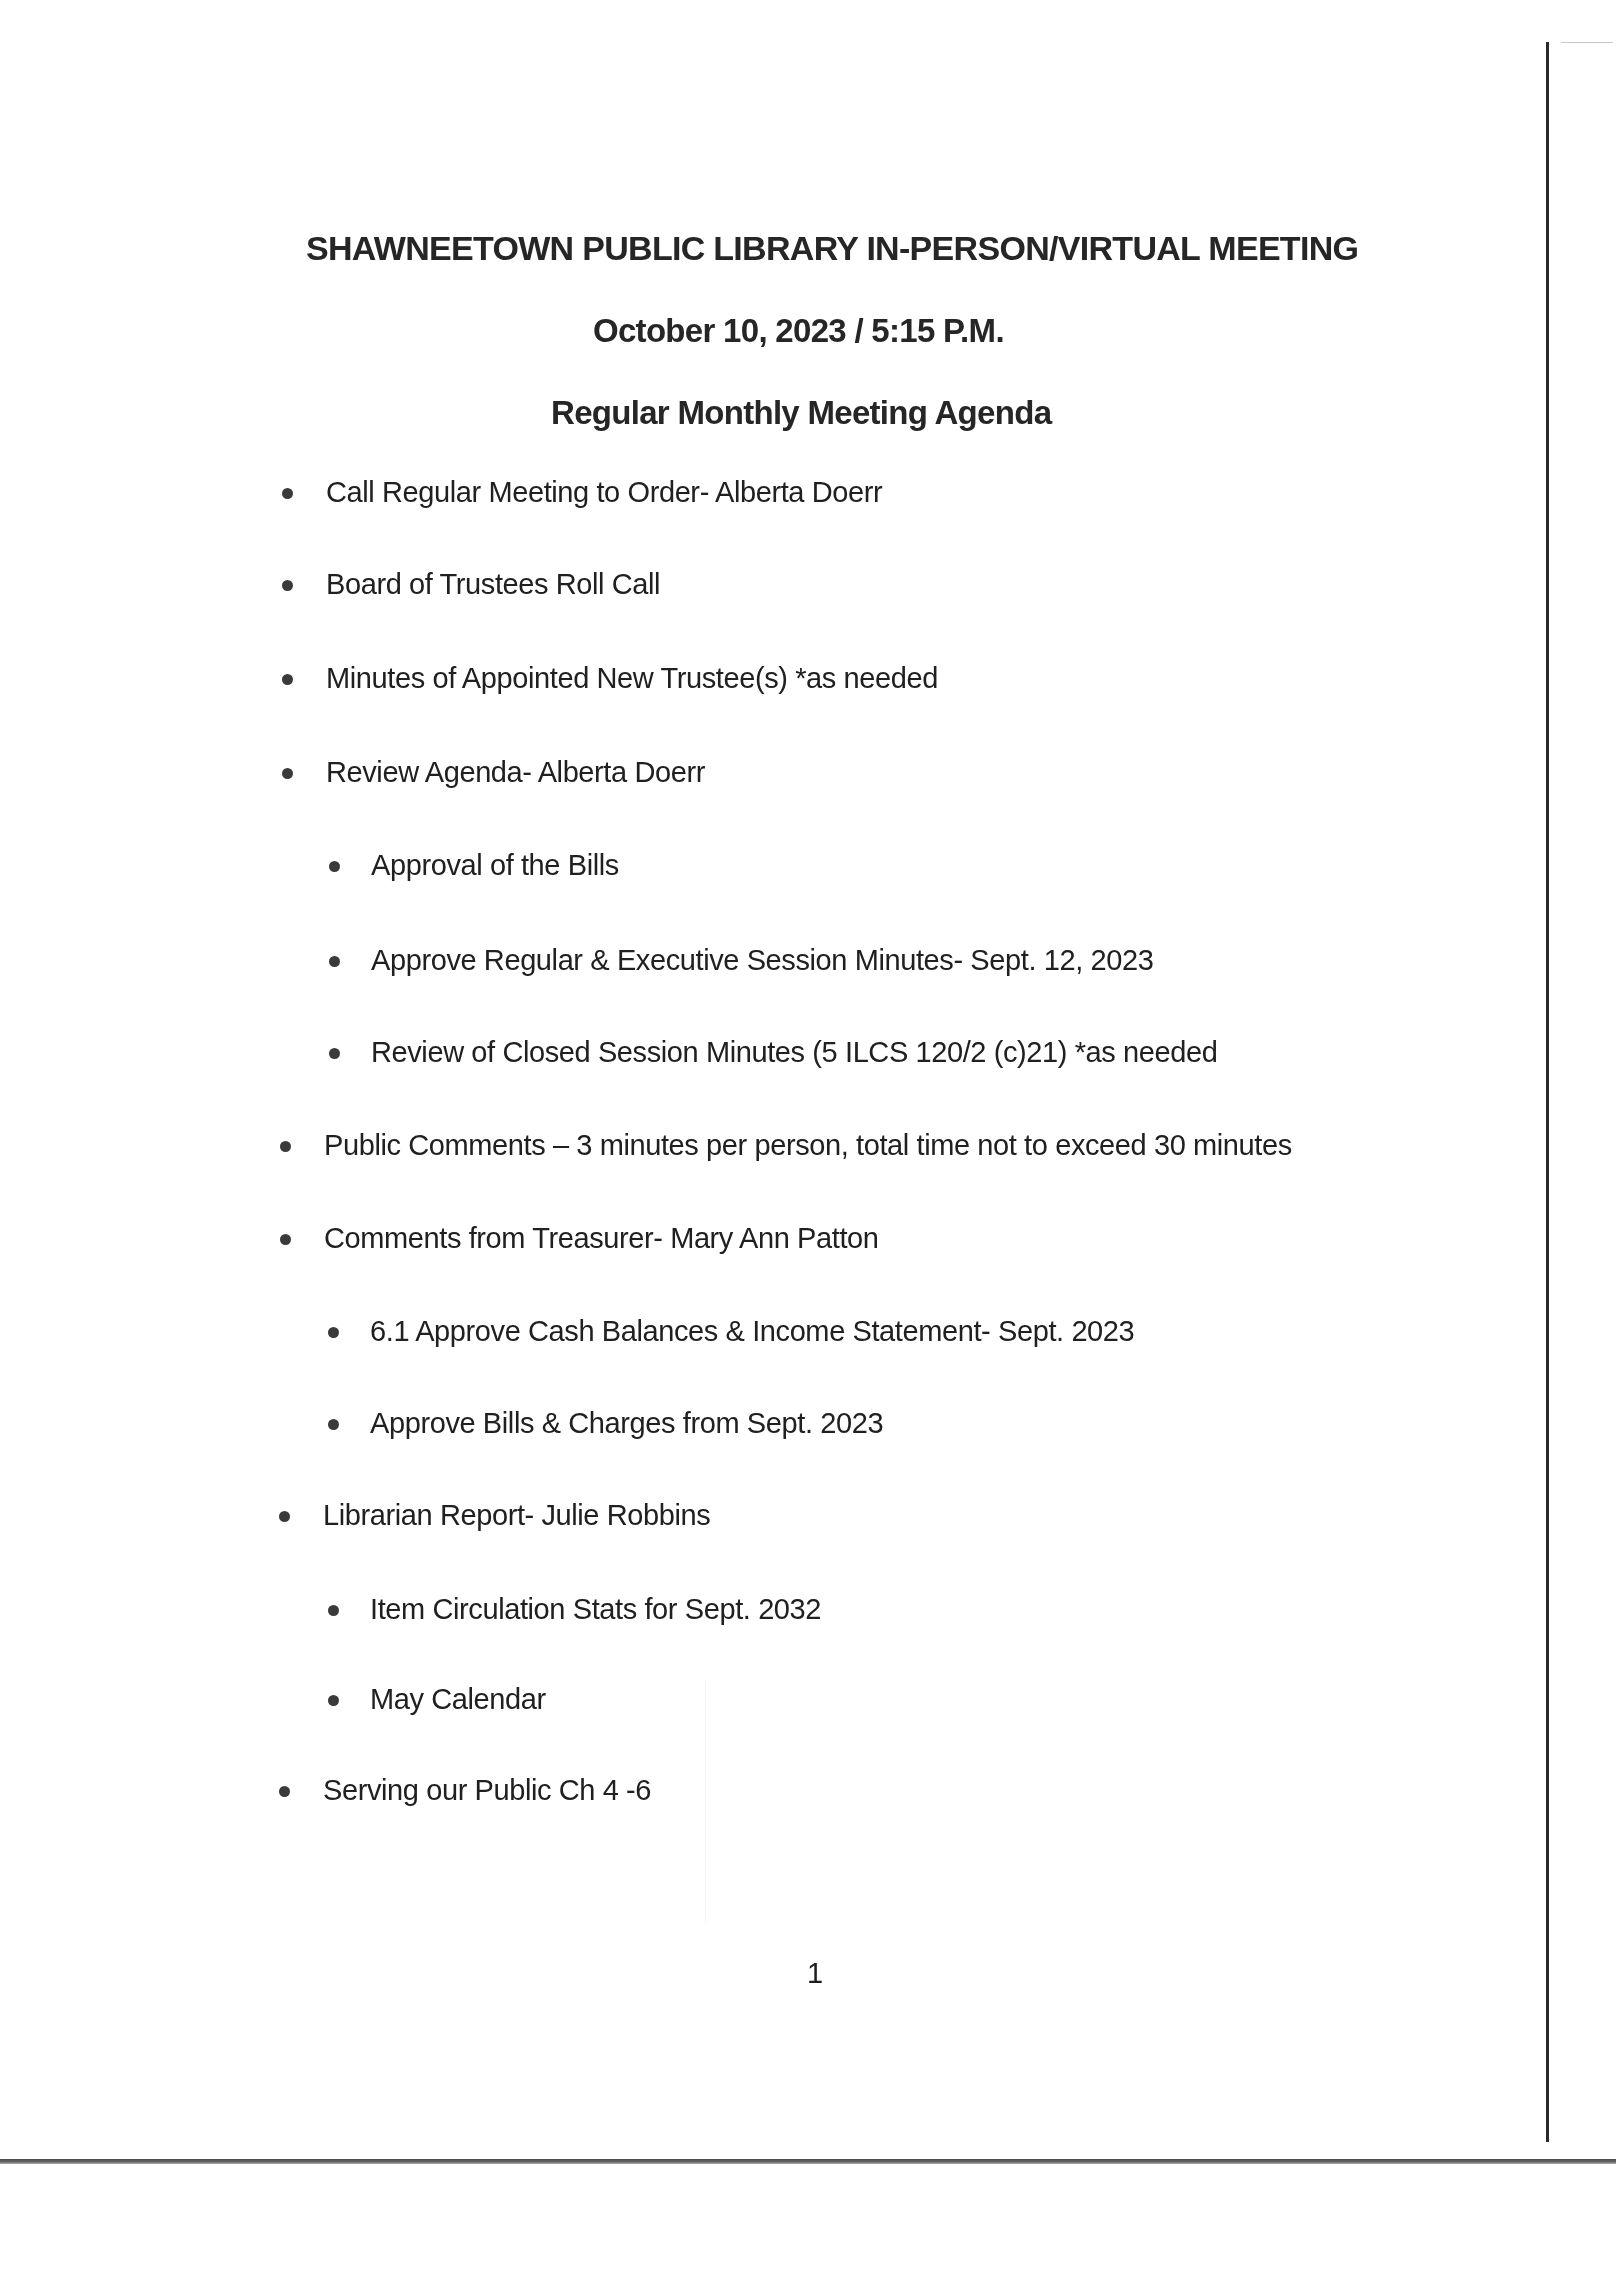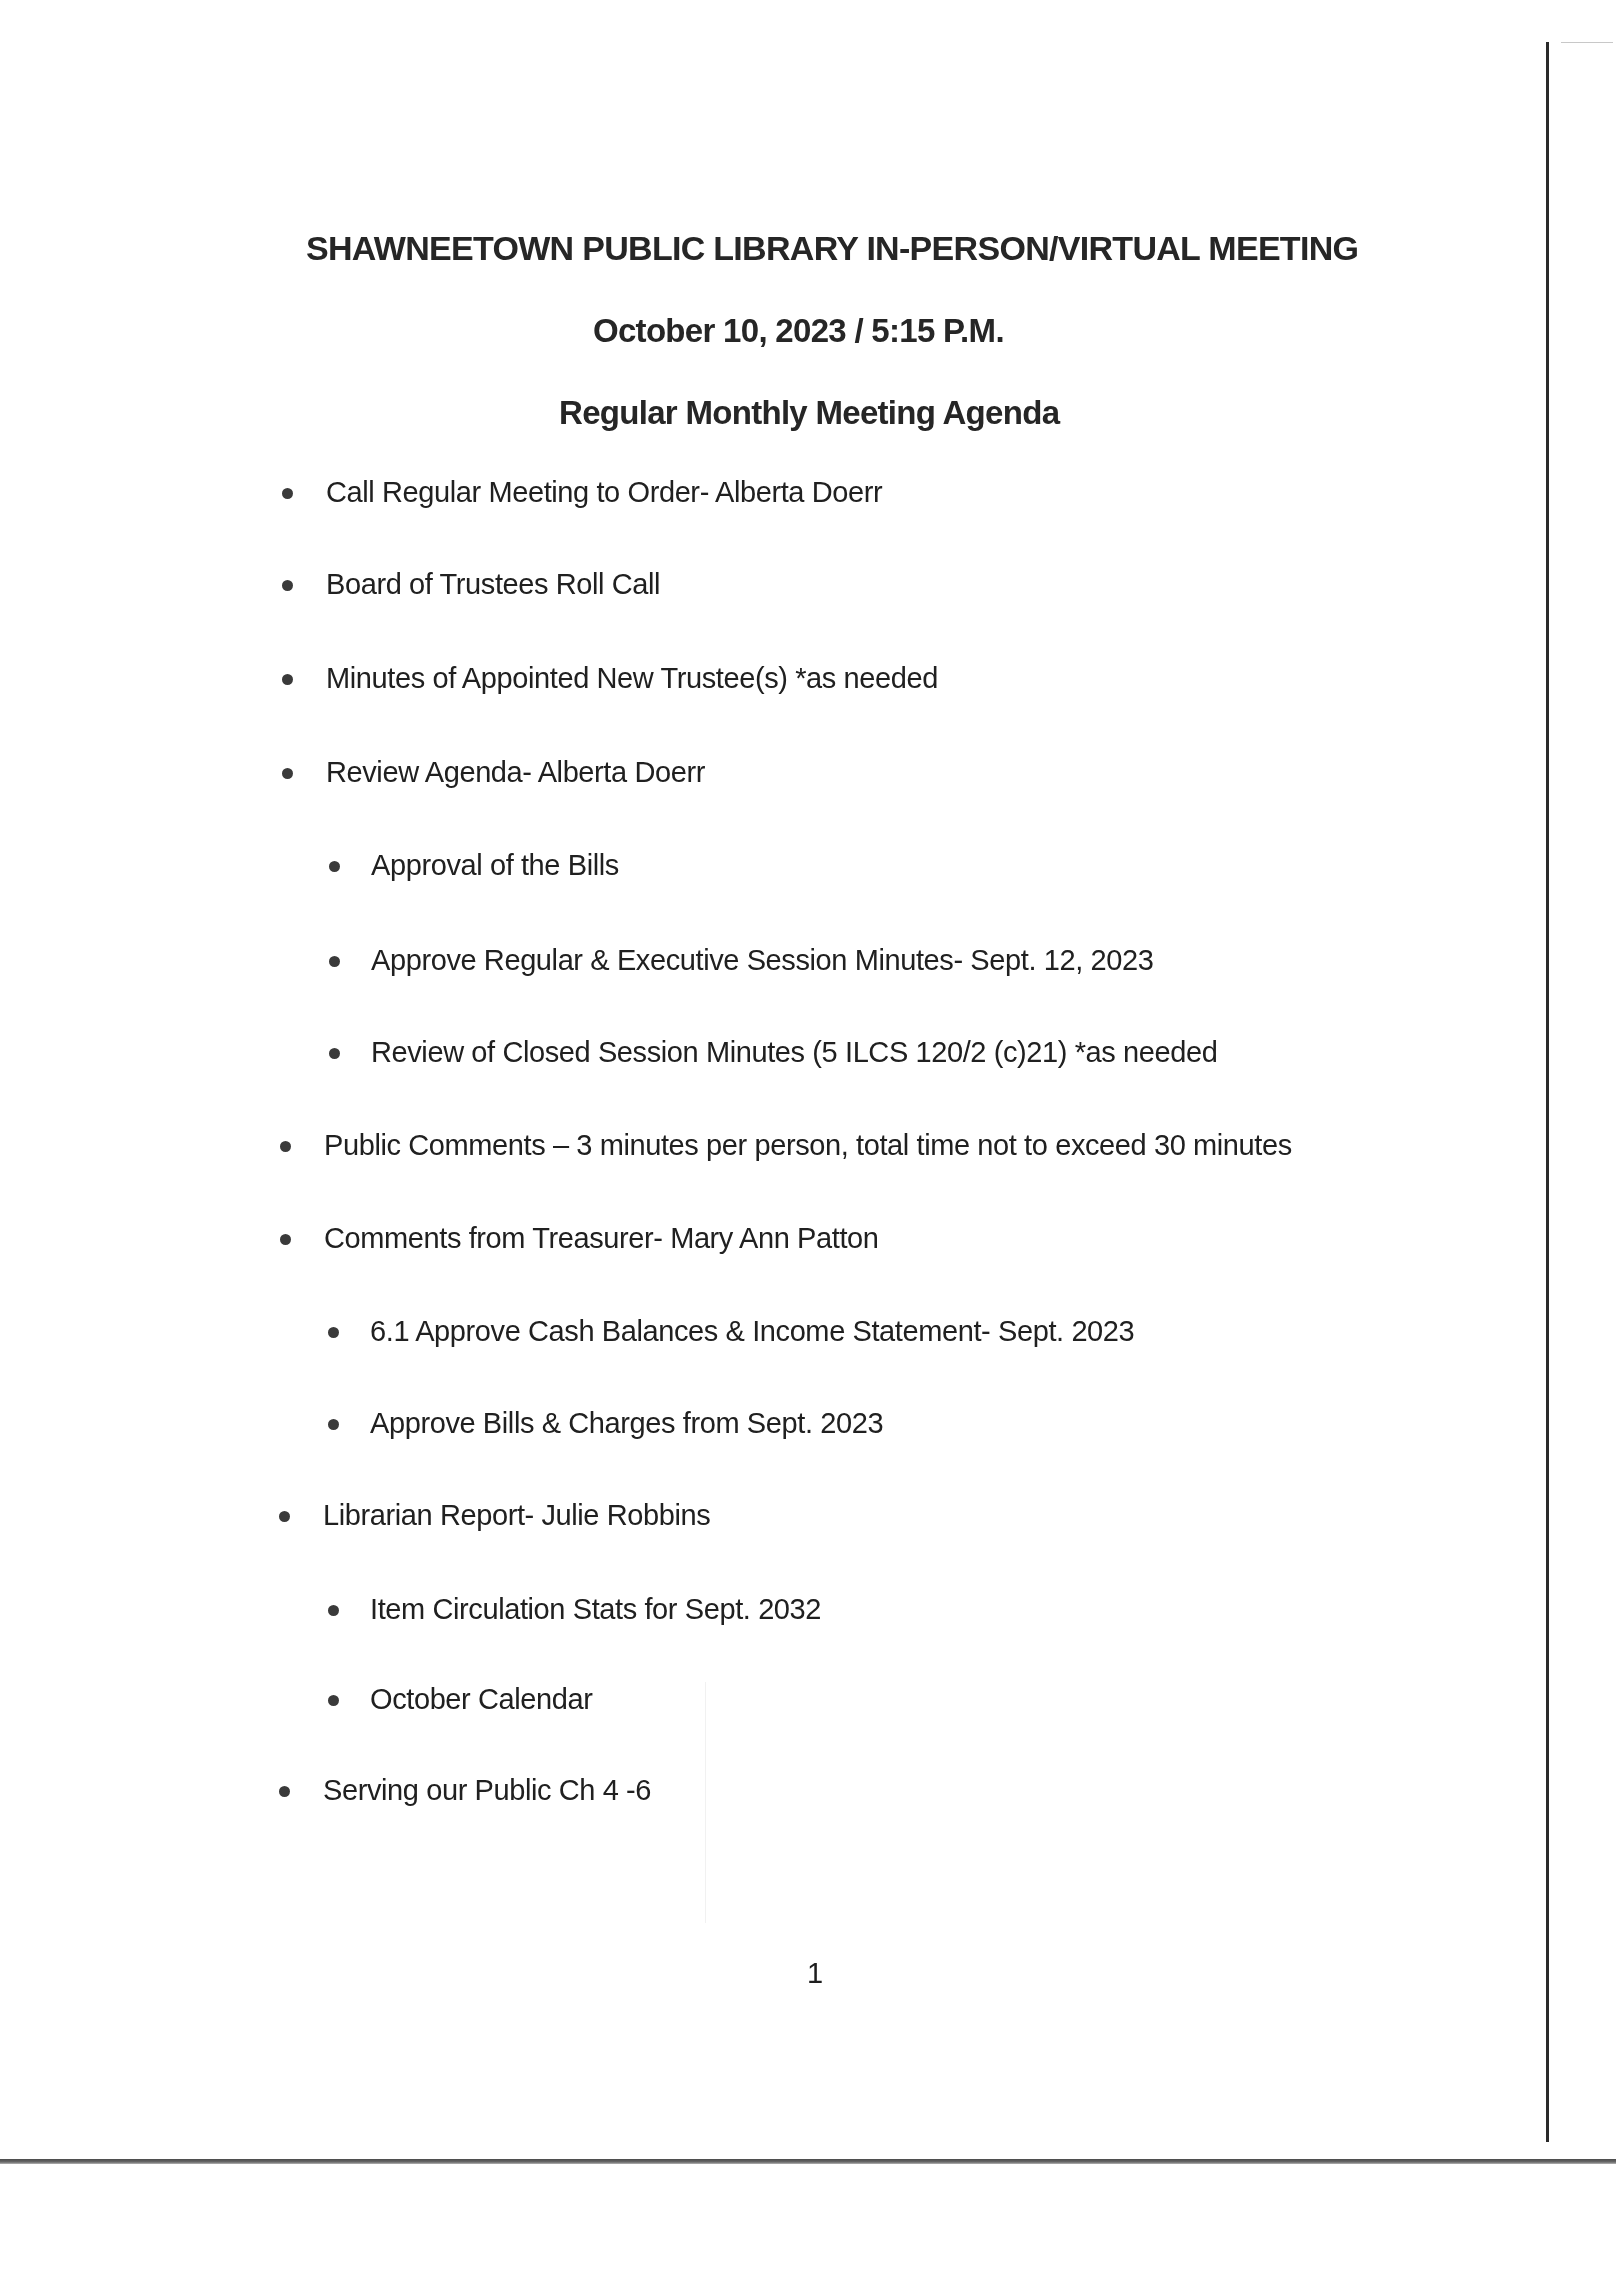--- a/index.html
+++ b/index.html
@@ -24,21 +24,21 @@
   .heading {
     position: absolute; left: 0; width: 1617px; text-align: center;
     font-weight: bold; color: #262626; letter-spacing: -0.7px;
   }
   .h-title { top: 229px; font-size: 34px; padding-left: 39px; box-sizing: border-box; text-align: left; }
   .h-title span { position: absolute; left: 306px; white-space: nowrap; }
   .h-date { top: 312px; font-size: 33px; left: 0; }
   .h-date span, .h-sub span { position: absolute; white-space: nowrap; }
   .h-date span { left: 593px; }
   .h-sub { top: 394px; font-size: 33px; }
-  .h-sub span { left: 551px; margin-left: 8px; }
+  .h-sub span { left: 551px; }
 
   .item {
     position: absolute; white-space: nowrap; font-size: 29px; color: #202020;
     letter-spacing: -0.4px;
   }
   .item .bullet {
     position: absolute; width: 11px; height: 11px; border-radius: 50%;
     background: #3a3a3a; top: 11.7px;
   }
   .item .label { position: absolute; top: 0; white-space: nowrap; }
@@ -121,21 +121,21 @@
   <div class="item lvl1" style="left:279px; top:1499px;">
     <span class="bullet"></span>
     <span class="label">Librarian Report- Julie Robbins</span>
   </div>
   <div class="item lvl2" style="left:328px; top:1593px;">
     <span class="bullet"></span>
     <span class="label">Item Circulation Stats for Sept. 2032</span>
   </div>
   <div class="item lvl2" style="left:328px; top:1683px;">
     <span class="bullet"></span>
-    <span class="label">October Calendar</span>
+    <span class="label">May Calendar</span>
   </div>
   <div class="item lvl1" style="left:279px; top:1774px;">
     <span class="bullet"></span>
     <span class="label">Serving our Public Ch 4 -6</span>
   </div>
 
   <div class="page-number">1</div>
 </div>
 
 

